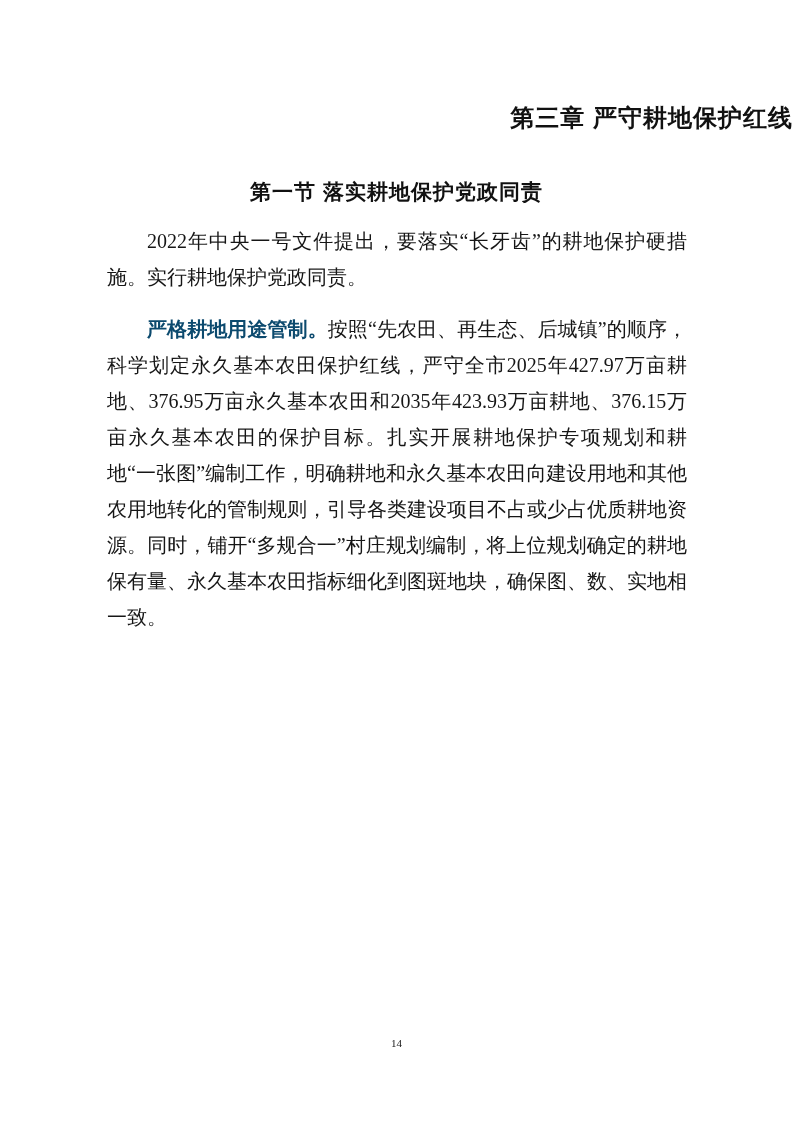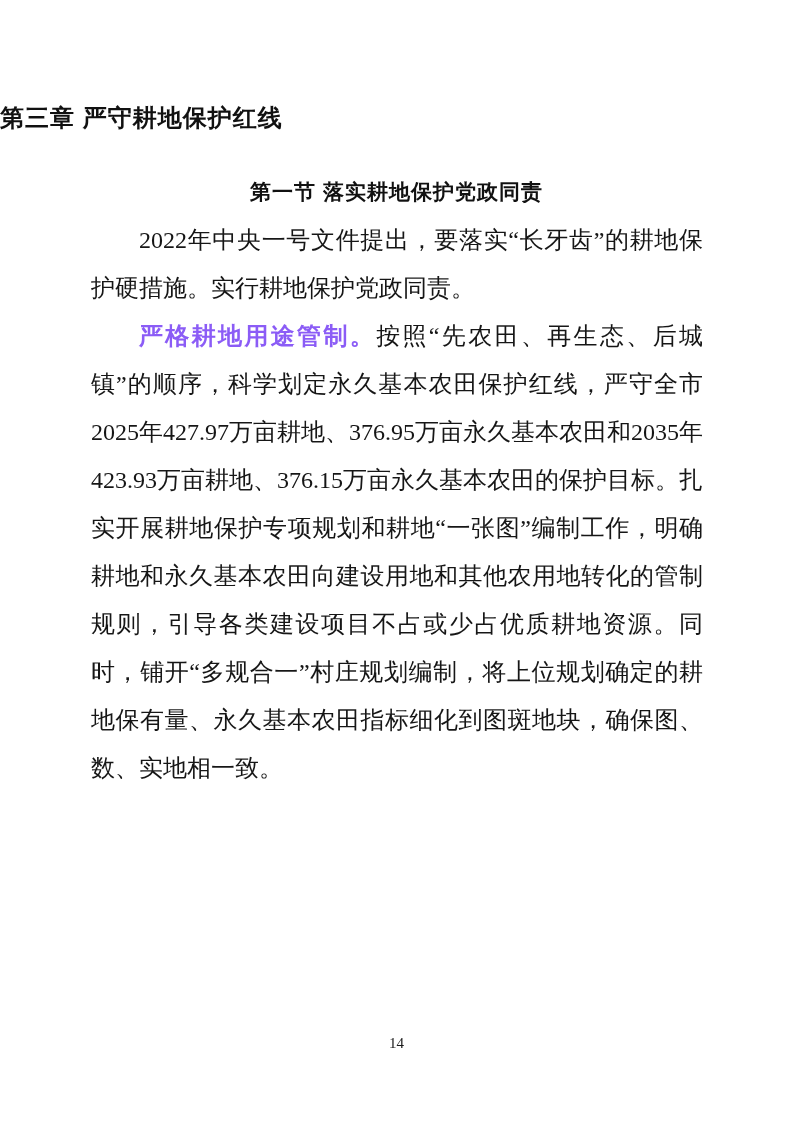--- a/index.html
+++ b/index.html
@@ -14,21 +14,21 @@
     margin: 0 auto;
     background: #ffffff;
     color: #161616;
     font-family: "Liberation Serif", "DejaVu Serif", serif;
     overflow: hidden;
     box-sizing: border-box;
   }
   .chapter-title {
     margin: 0;
     padding-top: 101px;
-    text-align: left;
+    text-align: right;
     font-family: "Liberation Sans", "DejaVu Sans", sans-serif;
     font-weight: 700;
     font-size: 24px;
     line-height: 34px;
     color: #111111;
     letter-spacing: 1px;
   }
   .section-title {
     margin: 42px 0 0 0;
     text-align: center;
@@ -38,40 +38,40 @@
     line-height: 30px;
     color: #111111;
     letter-spacing: 1px;
   }
   .content {
     margin-top: 9px;
     padding-left: 91px;
     padding-right: 90px;
   }
   .content p {
-    margin: 0;
-    font-size: 24px;
-    line-height: 48px;
+    margin: 16px;
+    font-size: 20px;
+    line-height: 36px;
     text-align: justify;
     text-indent: 2em;
     color: #161616;
   }
   .lead {
     font-family: "Liberation Sans", "DejaVu Sans", sans-serif;
     font-weight: 700;
-    color: #8b5cf6;
+    color: #0c4a6e;
   }
   .page-number {
     position: absolute;
     left: 0;
     bottom: 70px;
     width: 100%;
     text-align: center;
     font-family: "Liberation Serif", "DejaVu Serif", serif;
-    font-size: 15px;
+    font-size: 11px;
     line-height: 18px;
     color: #1a1a1a;
   }
 </style>
 </head>
 <body>
 
 <div class="page">
 
   <h1 class="chapter-title">第三章 严守耕地保护红线</h1>

